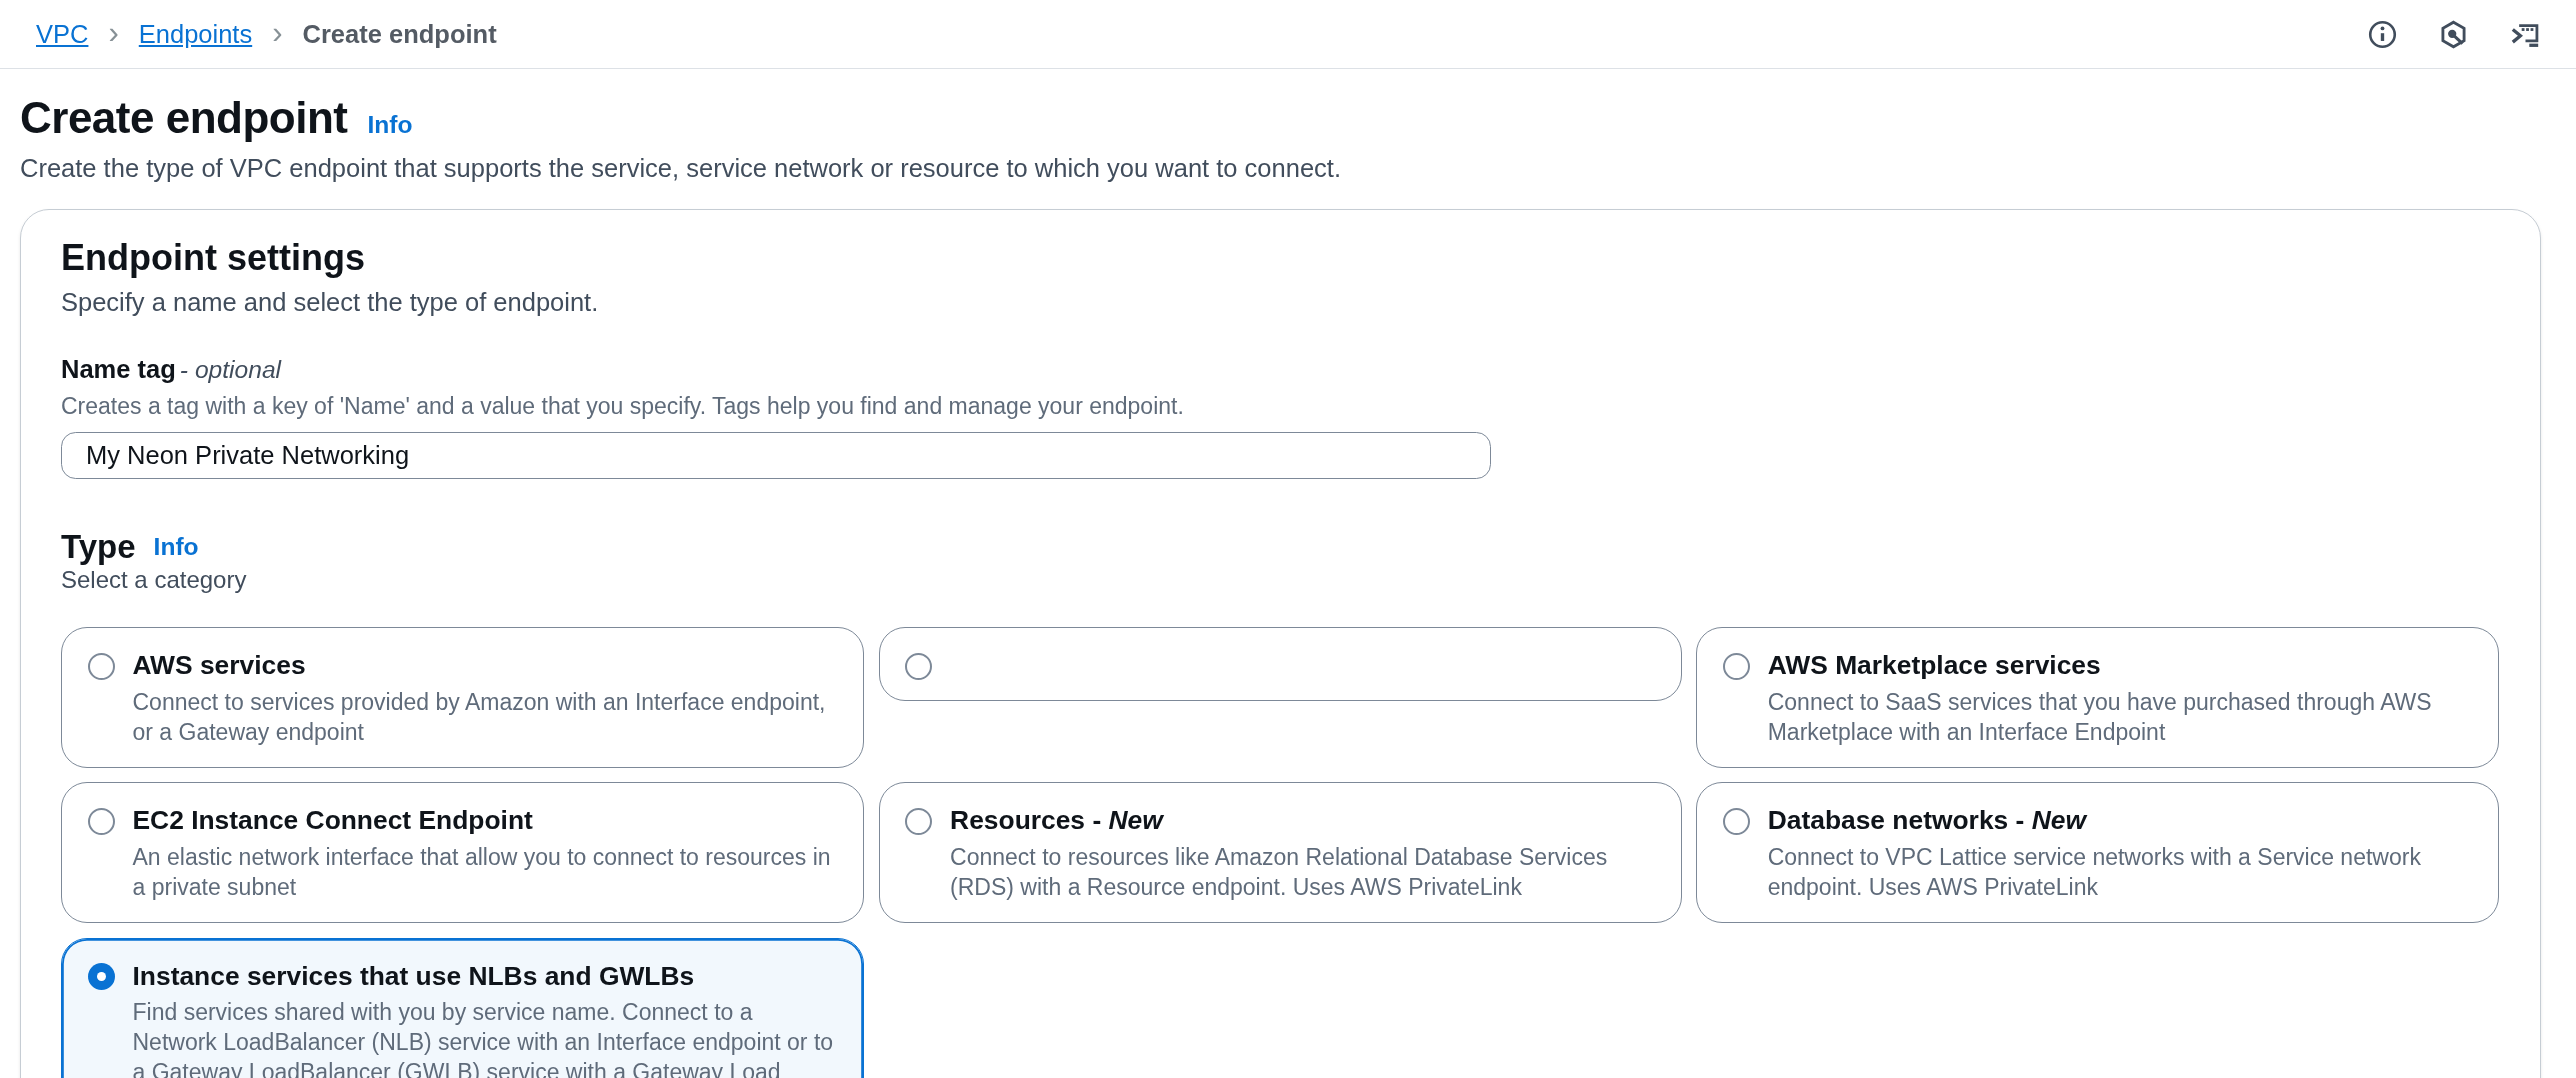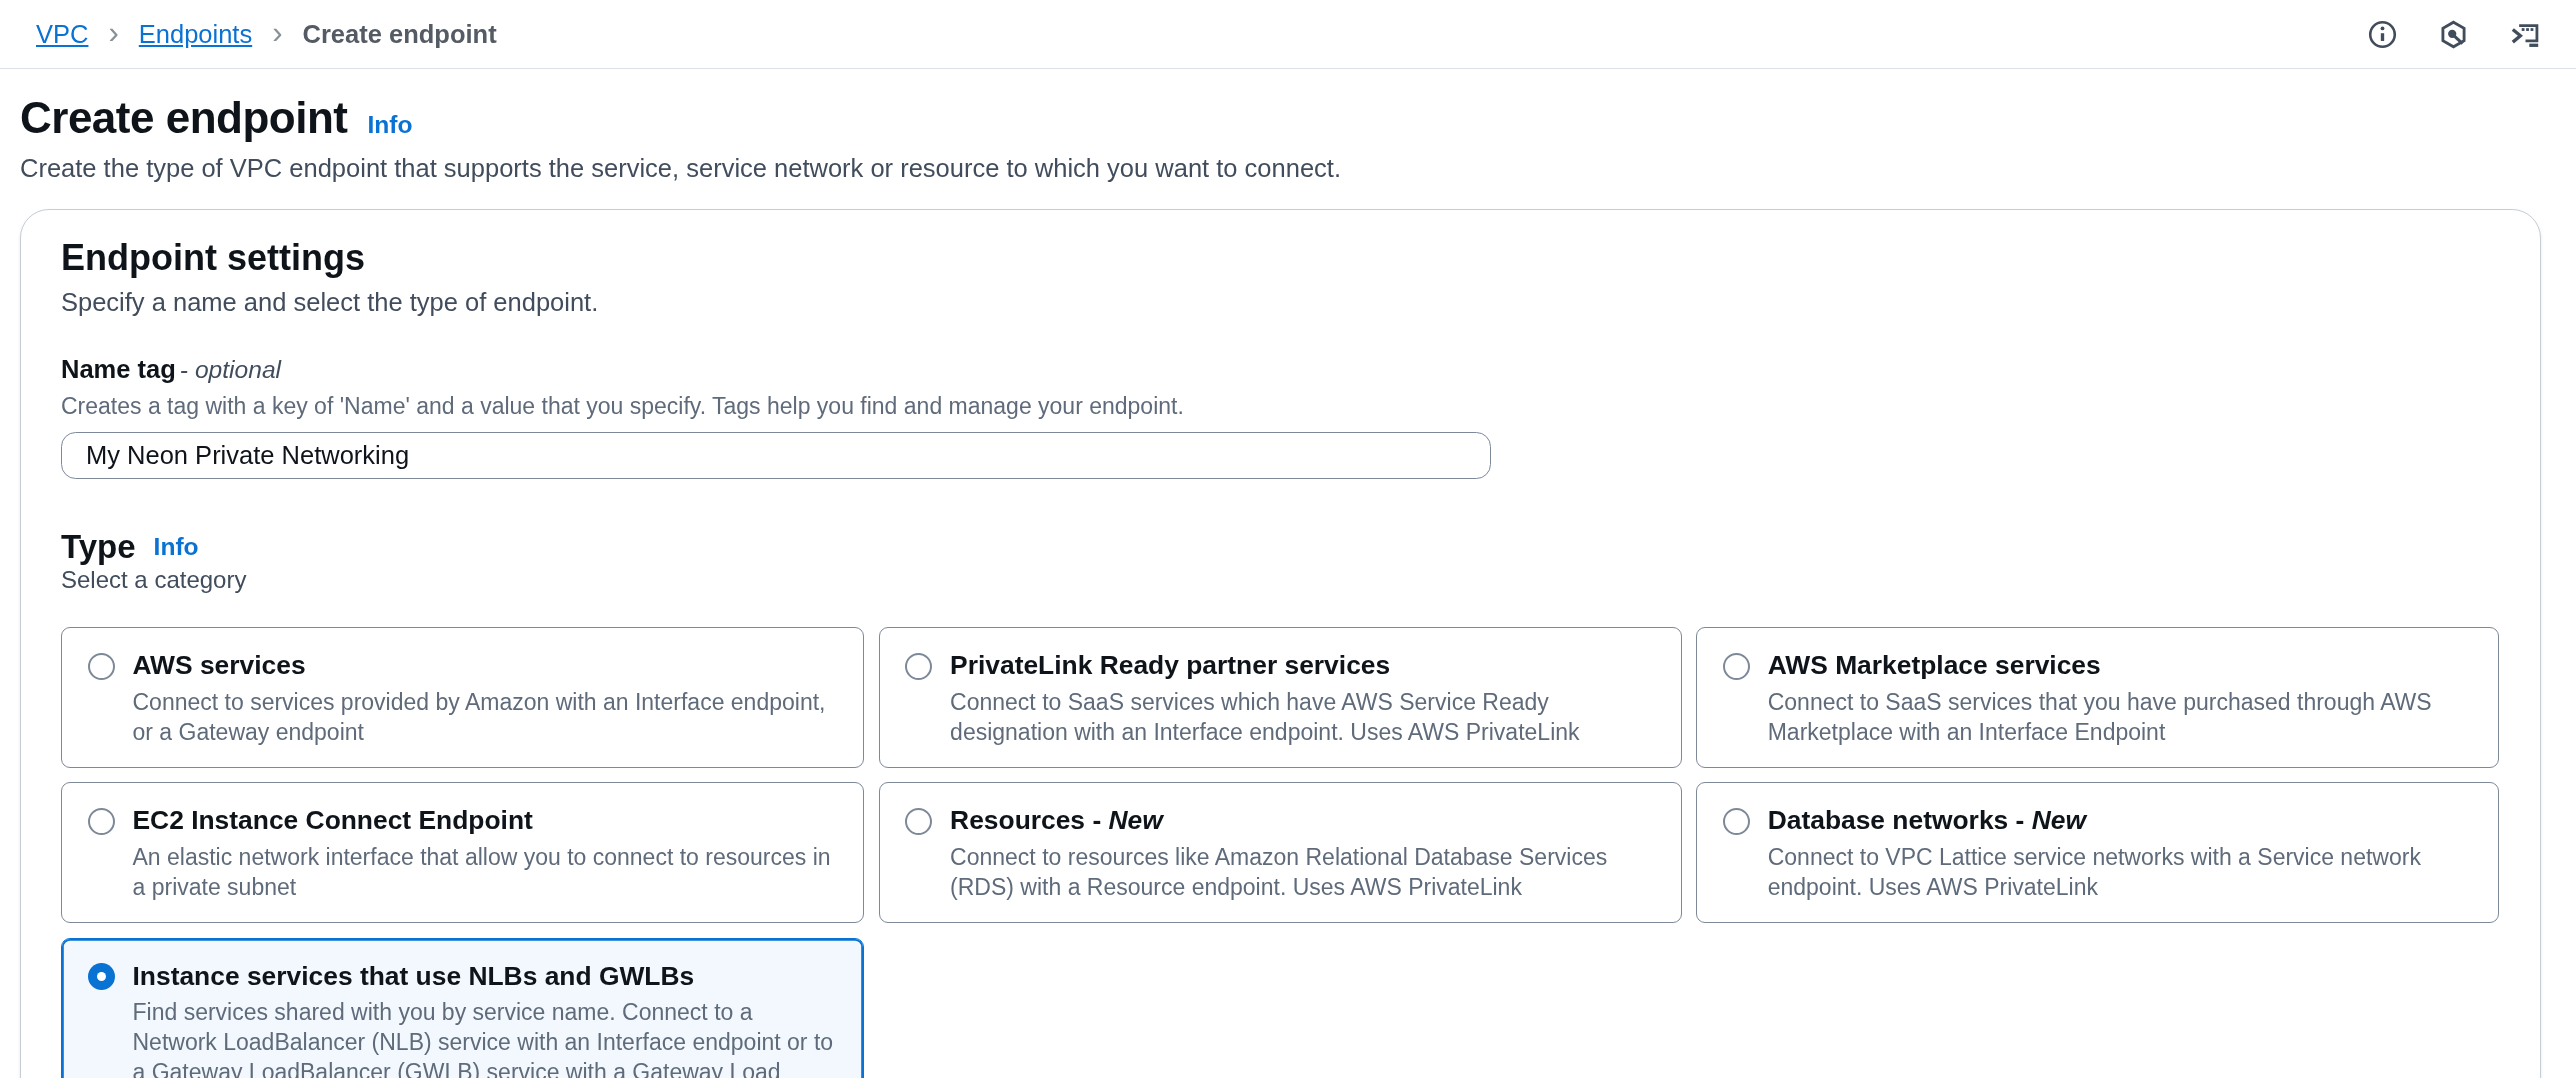--- a/index.html
+++ b/index.html
@@ -50,21 +50,21 @@
   h3.type-title { font-size:33px; font-weight:700; color:#0f141a; }
   .type-sub { font-size:24px; color:#414d5c; }
 
   
   .tiles {
     margin-top:33px; display:grid;
     grid-template-columns:repeat(3, 803px); gap:14.6px 14.6px;
     align-items:start;
   }
   .tile {
-    border:1.8px solid #7d8998; border-radius:9px; background:#fff;
+    border:1.8px solid #7d8998; border-radius:26px; background:#fff;
     padding:20px 22px 20px 25.5px; display:flex; gap:18px; cursor:pointer;
   }
   .tile.selected {
     border-color:#0972d3; box-shadow:inset 0 0 0 1.8px #0972d3; background:#f2f8fd;
   }
   .radio {
     width:27px; height:27px; border-radius:50%; border:2.7px solid #7d8998;
     background:#fff; flex:none; margin-top:4.6px; position:relative;
   }
   .tile.selected .radio { border:none; background:#0972d3; }
@@ -148,24 +148,20 @@
         <div class="tile">
           <span class="radio"></span>
           <span class="tile-texts">
             <span class="tile-title-line"><span>AWS services</span><span class="tile-suffix"></span></span>
             <div class="tile-desc">Connect to services provided by Amazon with an Interface endpoint, or a Gateway endpoint</div>
           </span>
         </div>
 
         <div class="tile">
           <span class="radio"></span>
-          <span class="tile-texts">
-            <span class="tile-title-line"><span>PrivateLink Ready partner services</span><span class="tile-suffix"></span></span>
-            <div class="tile-desc">Connect to SaaS services which have AWS Service Ready designation with an Interface endpoint. Uses AWS PrivateLink</div>
-          </span>
         </div>
 
         <div class="tile">
           <span class="radio"></span>
           <span class="tile-texts">
             <span class="tile-title-line"><span>AWS Marketplace services</span><span class="tile-suffix"></span></span>
             <div class="tile-desc">Connect to SaaS services that you have purchased through AWS Marketplace with an Interface Endpoint</div>
           </span>
         </div>
 

